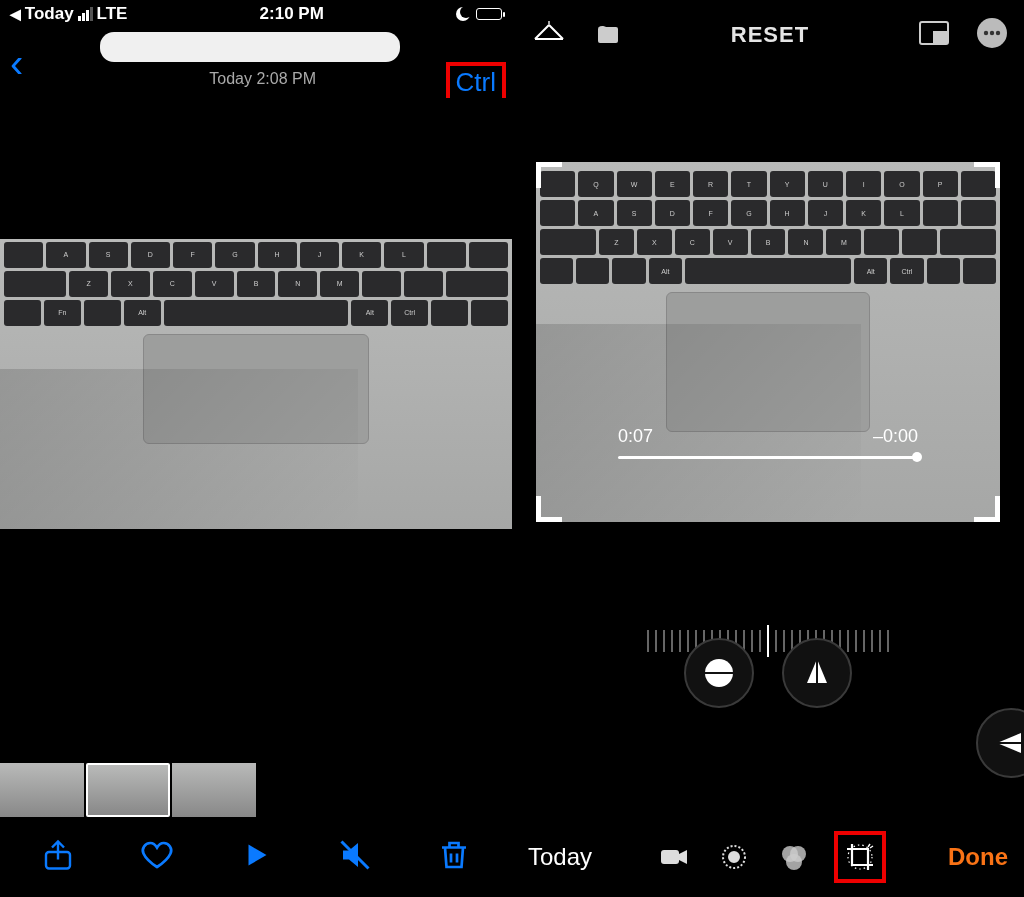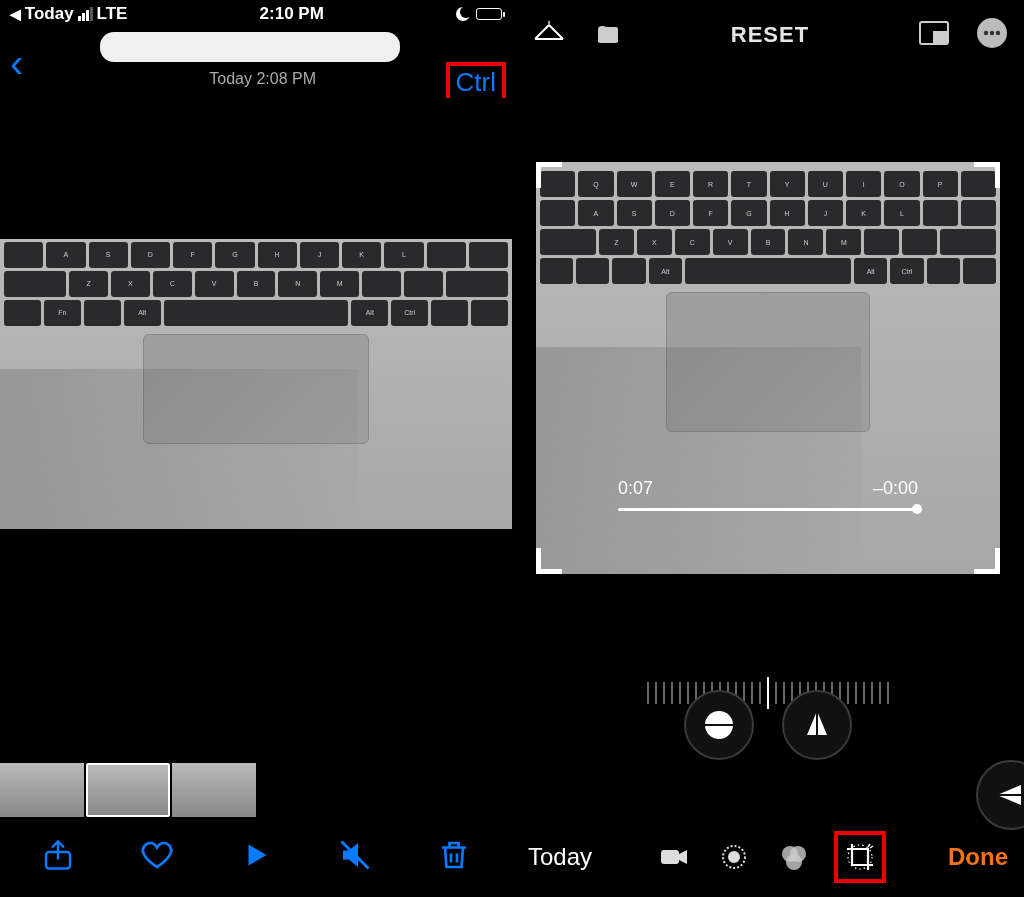--- a/index.html
+++ b/index.html
@@ -98,21 +98,21 @@
     height:70px;
     display:flex;
     align-items:center;
     justify-content:space-between;
     padding:0 16px 0 20px;
   }
   .edit-top-left,.edit-top-right{display:flex;align-items:center;gap:26px;}
   .reset-label{color:#e5e5e5;font-size:22px;font-weight:700;letter-spacing:1px;}
   .crop-preview{
     width:464px;
-    height:412px;
+    height:360px;
     margin:92px auto 10px;
     position:relative;
     background:linear-gradient(#b9bab9,#a6a7a6);
     overflow:hidden;
   }
   .corner{position:absolute;width:26px;height:26px;}
   .corner.tl{top:0;left:0;border-top:5px solid #fff;border-left:5px solid #fff;}
   .corner.tr{top:0;right:0;border-top:5px solid #fff;border-right:5px solid #fff;}
   .corner.bl{bottom:0;left:0;border-bottom:5px solid #fff;border-left:5px solid #fff;}
   .corner.br{bottom:0;right:0;border-bottom:5px solid #fff;border-right:5px solid #fff;}

